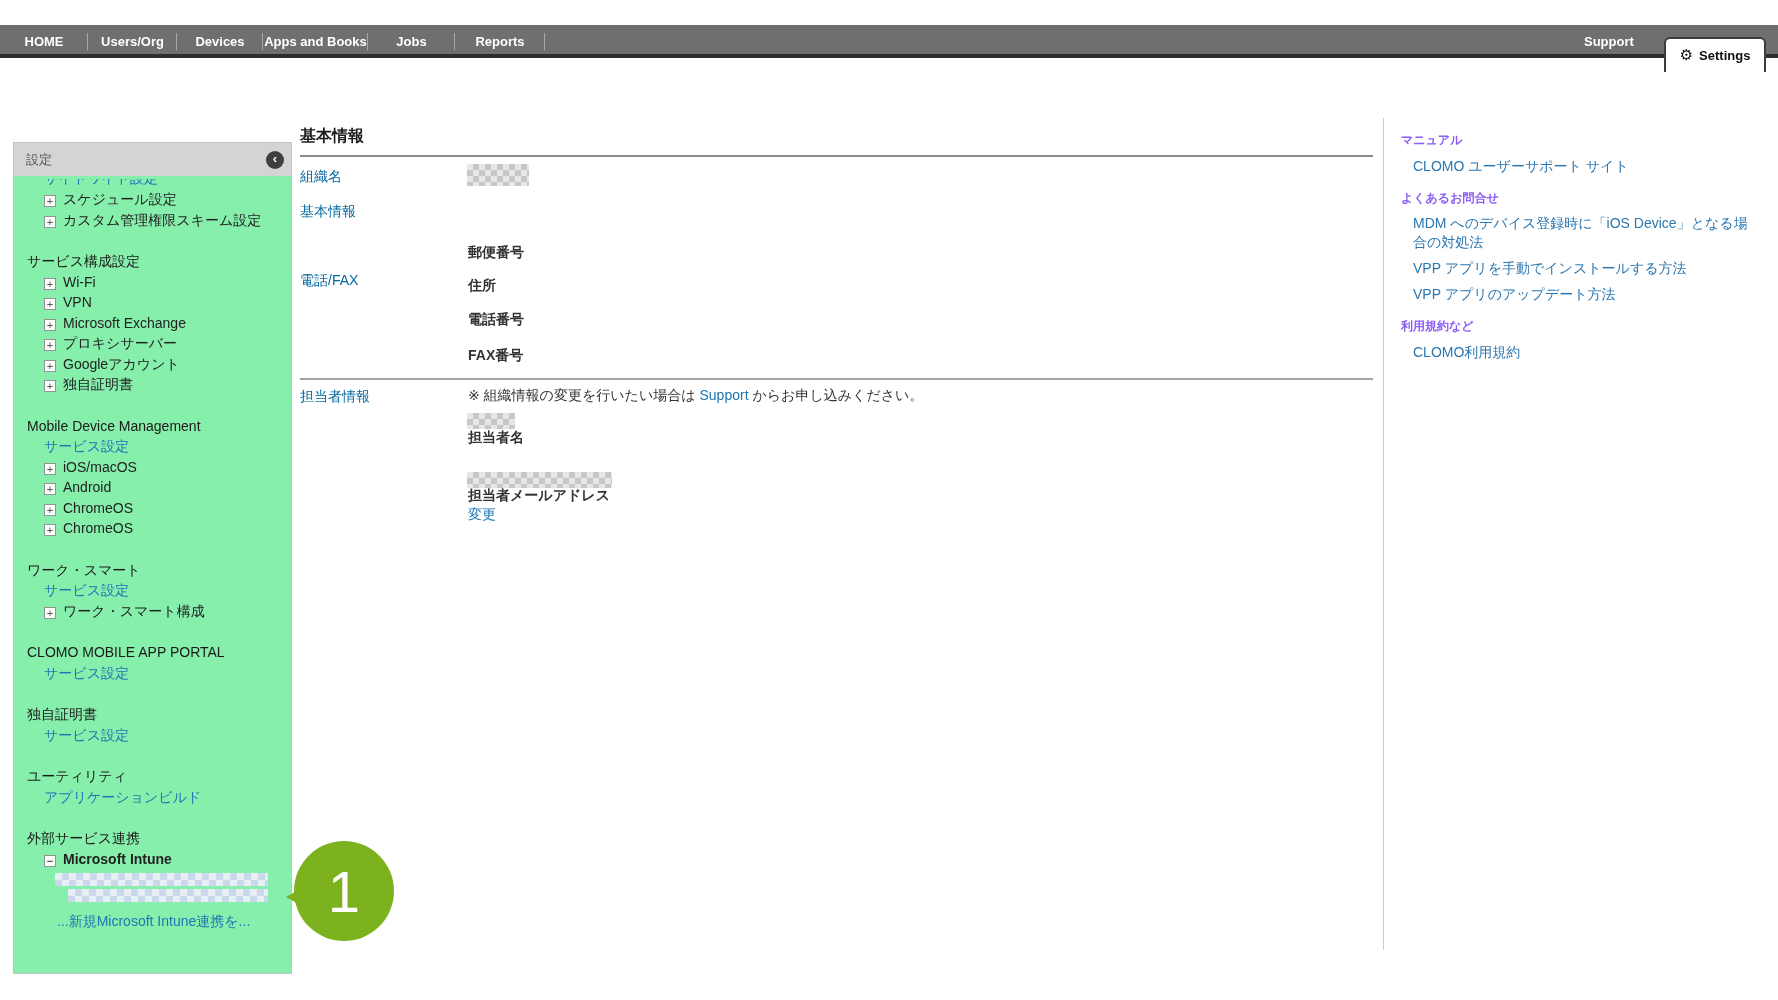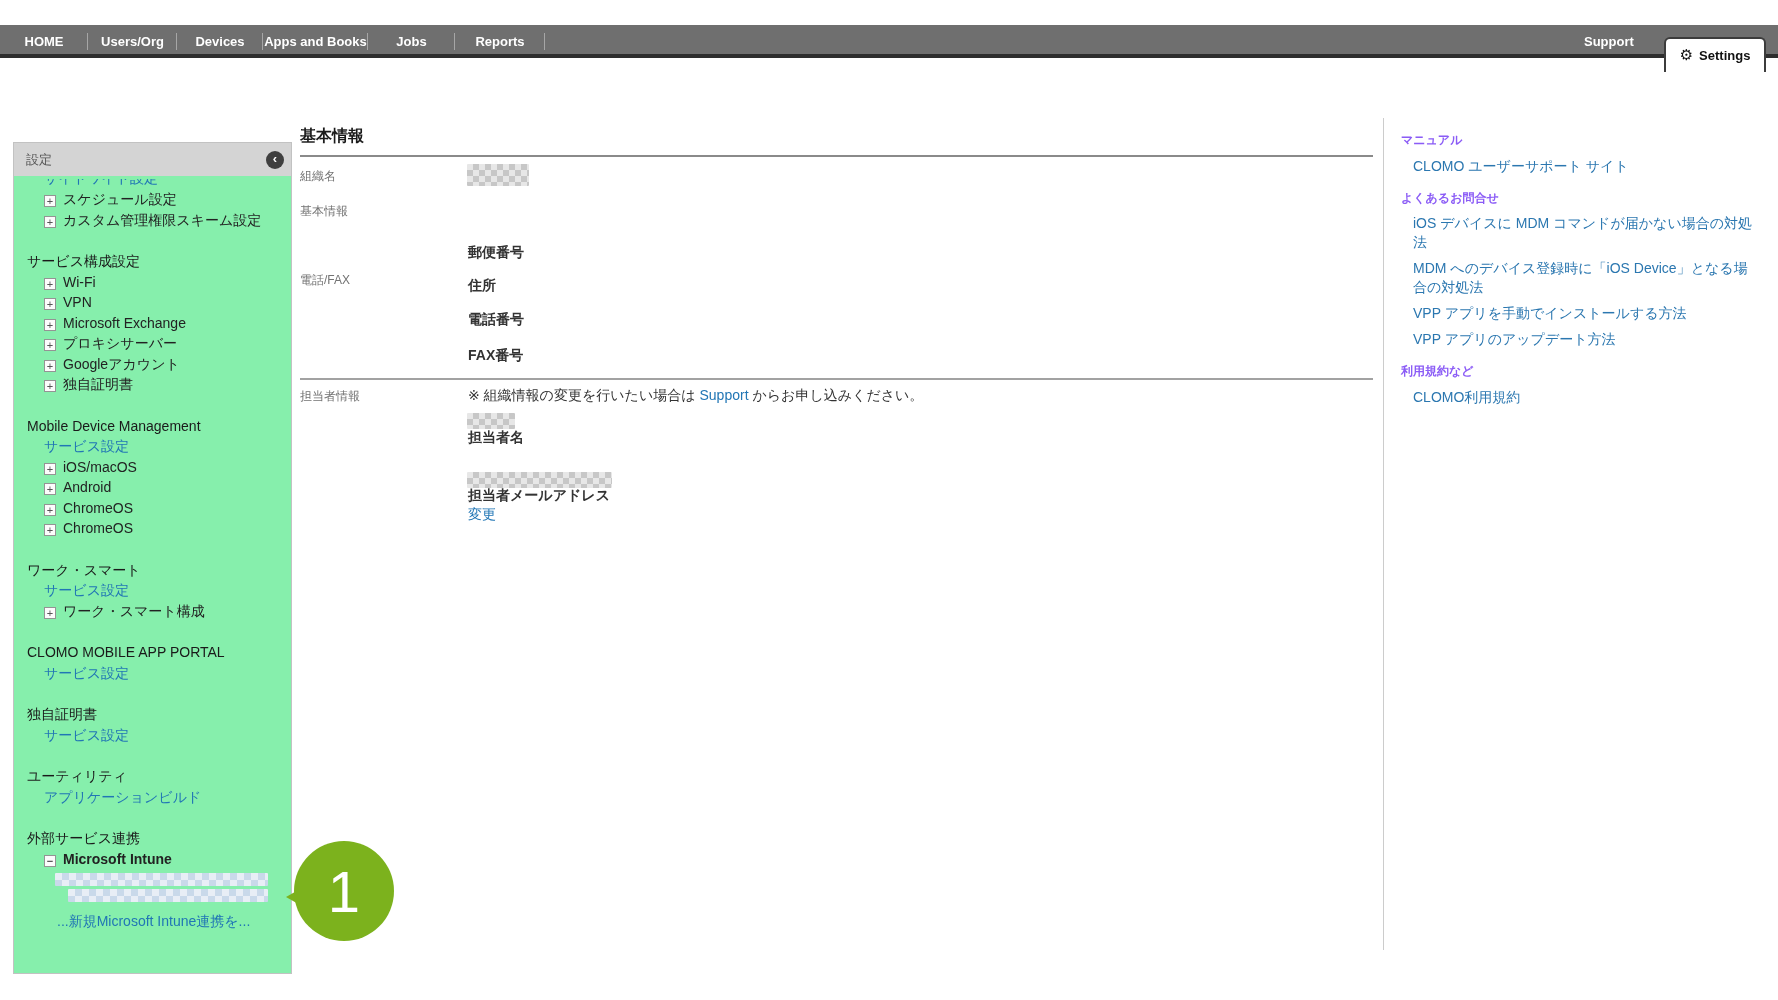--- a/index.html
+++ b/index.html
@@ -79,21 +79,21 @@
   .badge-tail {
     position:absolute; left:286px; top:880px; width:0; height:0; z-index:10;
     border-top:17px solid transparent; border-bottom:17px solid transparent;
     border-right:30px solid #7cb21d;
   }
   
   .main { position:absolute; left:300px; top:120px; width:1073px; height:430px; }
   .m-title { position:absolute; left:0; top:6px; font-size:16px; font-weight:bold; color:#1a1a1a; }
   .m-rule-top { position:absolute; left:0; top:35px; width:1073px; height:2px; background:#8a8a8a; }
   .m-rule-mid { position:absolute; left:0; top:258px; width:1073px; height:2px; background:#a2a2a2; }
-  .lab { position:absolute; left:0; color:#737373; font-size:12px; }
+  .lab { position:absolute; left:0; color:#0369a1; font-size:14px; }
   .fld { position:absolute; left:168px; color:#333; font-size:14px; font-weight:bold;margin-top:39px; }
   .note { position:absolute; left:168px; top:225px; font-size:14px; color:#333; font-weight:normal;margin-top:42px; }
   .m-blur-org   { position:absolute; left:167px; top:44px;  width:62px;  height:22px; }
   .m-blur-name  { position:absolute; left:167px; top:293px; width:48px;  height:16px; }
   .m-blur-email { position:absolute; left:167px; top:352px; width:145px; height:16px; }
   .change-link { position:absolute; left:168px; top:386px; font-size:14px; }
   
   .help {
     position:absolute; left:1383px; top:118px; width:380px; height:832px;
     border-left:1px solid #cccccc; padding-left:17px; font-size:14px;
@@ -247,21 +247,20 @@
   <div class="redact-gray m-blur-email"></div>
   <div class="change-link link-text">変更</div>
 </div>
 
 <div class="help">
   <h3>マニュアル</h3>
   <span class="hlink">CLOMO ユーザーサポート サイト</span>
 
   <h3>よくあるお問合せ</h3>
   <div class="hlist">
-    <span class="hlink">iOS デバイスに MDM コマンドが届かない場合の対処法</span>
     <span class="hlink">MDM へのデバイス登録時に「iOS Device」となる場合の対処法</span>
     <span class="hlink">VPP アプリを手動でインストールする方法</span>
     <span class="hlink">VPP アプリのアップデート方法</span>
   </div>
 
   <h3>利用規約など</h3>
   <span class="hlink">CLOMO利用規約</span>
 </div>
 
 </body></html>

